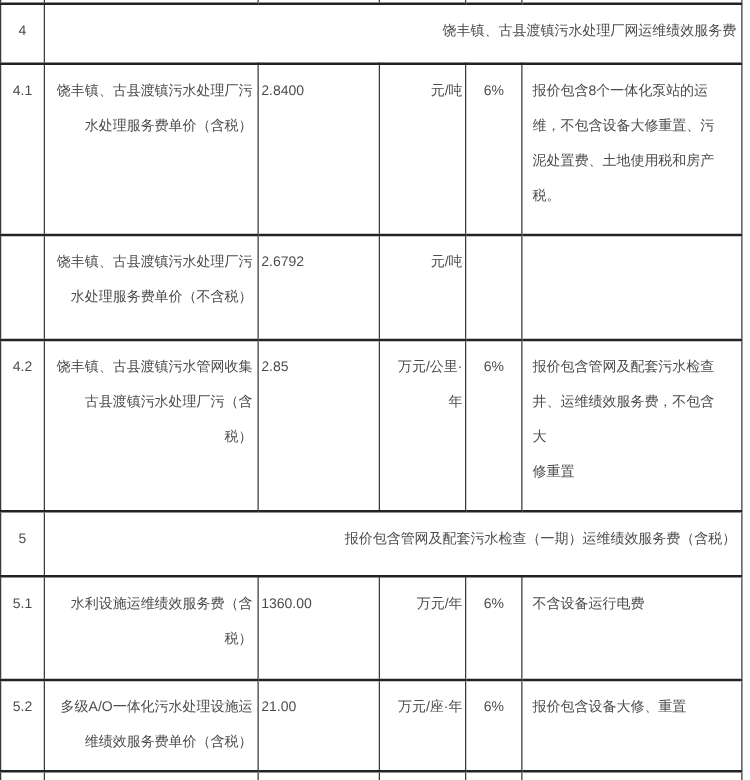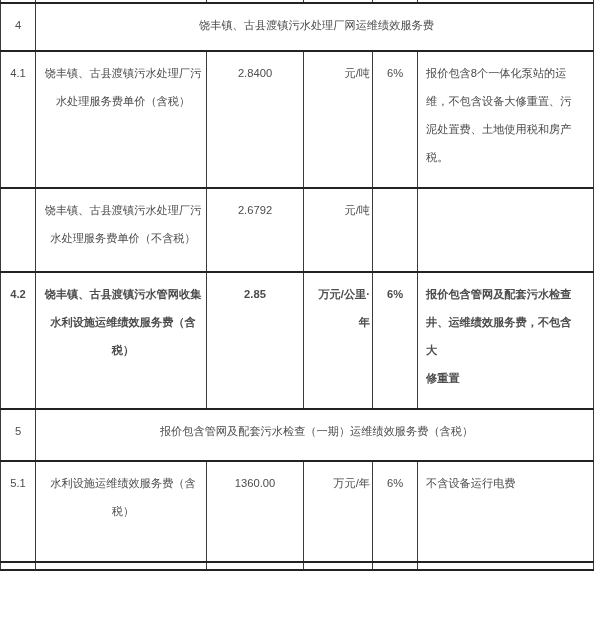--- a/index.html
+++ b/index.html
@@ -26,24 +26,24 @@
     border-left: 1px solid var(--bv, #3b3b3b);
     border-right: 1px solid var(--bv, #3b3b3b);
     border-top: 2px solid var(--bh, #232323);
     border-bottom: 2px solid var(--bh, #232323);
     overflow: hidden;
     white-space: pre-line;
     word-break: break-all;
     padding: 7px 2px 0;
   }
   td.c-num   { text-align: center; }
-  td.c-price { text-align: center; border-radius: 29px; }
+  td.c-price { text-align: left; border-radius: 29px; }
   td.c-unit  { text-align: right; }
   td.c-rate  { text-align: center; }
-  td.c-desc  { text-align: center; padding: 7px 4px 0 8px; }
+  td.c-desc  { text-align: right; padding: 7px 4px 0 8px; }
   td.c-note  { text-align: left; padding: 7px 18px 16px 8px; }
   tr.partial td { padding: 0; line-height: 0; }
   tr.partial-top td { border-top: none; }
 </style>
 </head>
 <body>
 
 <div class="page">
   <table class="fee-table">
     <colgroup>
@@ -81,45 +81,54 @@
         </tr>
         <tr style="height: 84px;">
           <td class="c-num"></td>
           <td class="c-desc">饶丰镇、古县渡镇污水处理厂污
 水处理服务费单价（不含税）</td>
           <td class="c-price">2.6792</td>
           <td class="c-unit">元/吨</td>
           <td class="c-rate"></td>
           <td class="c-note"></td>
         </tr>
-        <tr style="height: 89px; font-weight: bold;">
+        <tr style="height: 89px;">
           <td class="c-num">4.2</td>
           <td class="c-desc">饶丰镇、古县渡镇污水管网收集
-水利设施运维绩效服务费（含
+古县渡镇污水处理厂污（含
 税）</td>
           <td class="c-price">2.85</td>
           <td class="c-unit">万元/公里·
 年</td>
           <td class="c-rate">6%</td>
           <td class="c-note">报价包含管网及配套污水检查
 井、运维绩效服务费，不包含大
 修重置</td>
         </tr>
         <tr style="height: 52px;">
           <td class="c-num">5</td>
           <td class="c-desc" colspan="5">报价包含管网及配套污水检查（一期）运维绩效服务费（含税）</td>
         </tr>
-        <tr style="height: 101px;">
+        <tr style="height: 83px;">
           <td class="c-num">5.1</td>
           <td class="c-desc">水利设施运维绩效服务费（含
 税）</td>
           <td class="c-price">1360.00</td>
           <td class="c-unit">万元/年</td>
           <td class="c-rate">6%</td>
           <td class="c-note">不含设备运行电费</td>
+        </tr>
+        <tr style="height: 73px;">
+          <td class="c-num">5.2</td>
+          <td class="c-desc">多级A/O一体化污水处理设施运
+维绩效服务费单价（含税）</td>
+          <td class="c-price">21.00</td>
+          <td class="c-unit">万元/座·年</td>
+          <td class="c-rate">6%</td>
+          <td class="c-note">报价包含设备大修、重置</td>
         </tr>
         <tr class="partial" style="height: 8px;">
           <td class="c-num"></td>
           <td class="c-desc"></td>
           <td class="c-price"></td>
           <td class="c-unit"></td>
           <td class="c-rate"></td>
           <td class="c-note"></td>
         </tr>
       </tbody>

